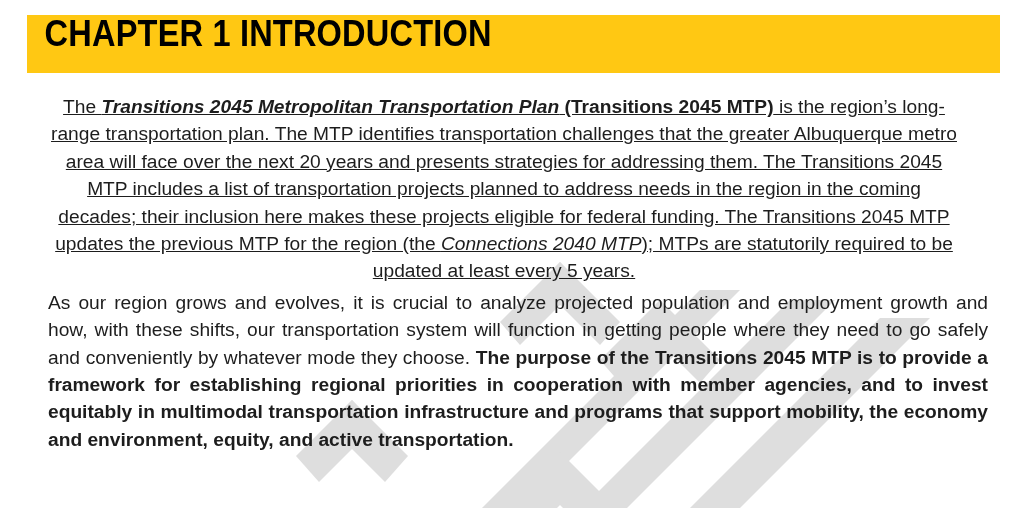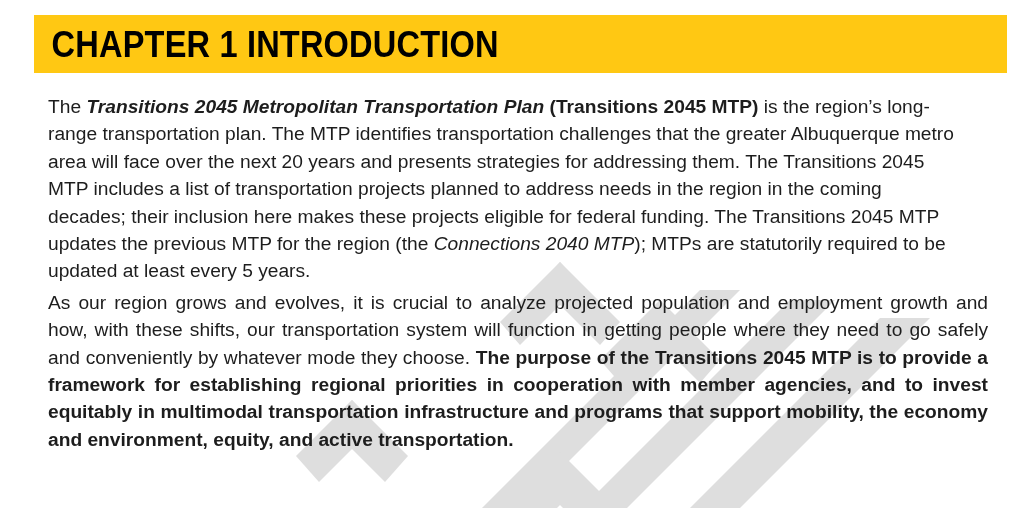--- a/index.html
+++ b/index.html
@@ -32,27 +32,26 @@
     position: relative;
     z-index: 2;
     width: 1024px;
     height: 508px;
     box-sizing: border-box;
   }
 
   
   #chapter-banner {
     position: absolute;
-    left: 34px;
+    left: 27px;
     top: 15px;
     width: 973px;
     height: 58px;
     background: #FFC813;
     display: flex;
-    align-items: center;
   }
   #chapter-title {
     font-family: "Liberation Sans Narrow", "Liberation Sans", sans-serif;
     font-weight: bold;
     font-size: 37px;
     line-height: 37px;
     letter-spacing: 0.2px;
     color: #000000;
     padding-left: 20px;
     transform: scaleX(0.88);
@@ -68,22 +67,23 @@
     width: 940px;
   }
 
   .para {
     font-size: 19.2px;
     line-height: 27.4px;
     color: #1d1d1d;
     margin: 0;
   }
   #paragraph-intro {
-    text-align: left;
+    text-align: center;
     width: 912px;
+    text-decoration: underline;
   }
   #paragraph-purpose {
     text-align: justify;
     text-align-last: left;
     margin-top: 4px;
     width: 940px;
   }
   .b { font-weight: bold; }
   .i { font-style: italic; }
   .bi { font-weight: bold; font-style: italic; }

